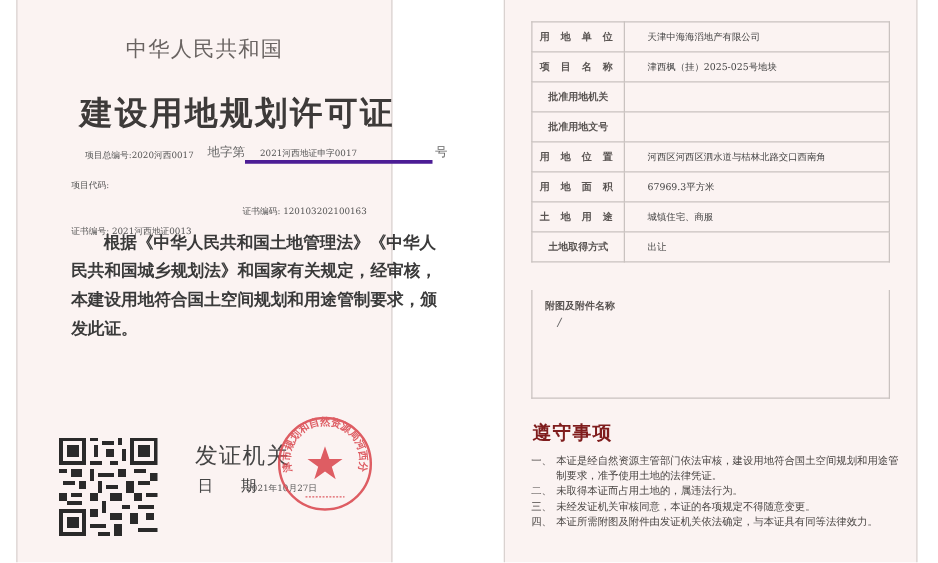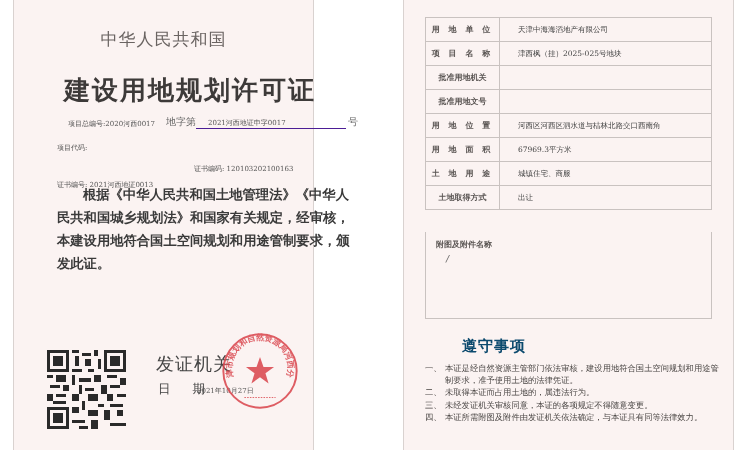--- a/index.html
+++ b/index.html
@@ -17,21 +17,21 @@
 
   
   .country { position: absolute; top: 28px; left: 0; width: 100%; text-align: center;
     font-family: "DejaVu Serif", serif; font-size: 17px; color: #6a6462; letter-spacing: 1px; }
   .title { position: absolute; top: 73px; left: 50px; font-size: 26px; font-weight: bold;
     color: #3d3a39; letter-spacing: 2px; white-space: nowrap; }
 
   .meta { position: absolute; font-family: "DejaVu Serif", serif; font-size: 7px; color: #555; white-space: nowrap; }
   #proj-total { left: 54px; top: 119px; }
   #land-no-wrap { left: 152px; top: 115px; font-size: 10px; color: #666; }
-  #land-no-wrap .underline { display: inline-block; width: 150px; border-bottom: 1px solid #4c1d95;
+  #land-no-wrap .underline { display: inline-block; width: 150px; border-bottom: 3px solid #4c1d95;
     font-size: 7px; text-align: left; padding-left: 12px; color: #555; }
   #land-no-wrap .suffix { margin-left: 2px; }
   #proj-code { left: 43px; top: 143px; }
   #cert-no { left: 43px; top: 180px; }
   #cert-code { left: 180px; top: 164px; }
 
   .body-text { position: absolute; left: 43px; top: 183px; width: 295px;
     font-size: 13.3px; line-height: 23px; color: #3a3a3a; font-weight: bold; }
   .body-text .indent { display: inline-block; width: 26px; }
 
@@ -47,21 +47,21 @@
   .info-table { position: absolute; left: 21px; top: 17px; width: 287px; border-collapse: collapse; }
   .info-table td { border: 1px solid #c9c2c0; height: 24px; font-size: 8px; color: #555; vertical-align: middle; }
   .info-table td.label { width: 74px; text-align: center; letter-spacing: 3px; font-weight: bold; color: #5a5553; }
   .info-table td.label.tight { letter-spacing: 0px; }
   .info-table td.value { padding-left: 18px; font-family: "DejaVu Serif", serif; font-size: 7.5px; color: #444; }
   .attach { position: absolute; left: 21px; top: 232px; width: 287px; height: 87px;
     border: 1px solid #c9c2c0; border-top: none; }
   .attach-label { position: absolute; left: 10px; top: 7px; font-size: 8px; font-weight: bold; color: #5a5553; }
   .attach-value { position: absolute; left: 20px; top: 22px; font-size: 9px; color: #666; font-style: italic; }
 
-  .rules-title { position: absolute; left: 22px; top: 337px; font-size: 15px; font-weight: bold; color: #0c4a6e; letter-spacing: 1px; margin-left: 36px; }
+  .rules-title { position: absolute; left: 22px; top: 337px; font-size: 15px; font-weight: bold; color: #7f1d1d; letter-spacing: 1px; }
   .rules { position: absolute; left: 21px; top: 362px; width: 300px; font-size: 8.3px; line-height: 12.2px; color: #4a4644; }
   .rule { display: flex; }
   .rule .num { width: 20px; flex: none; }
   .rule .txt { flex: 1; }
 </style>
 </head>
 <body>
 
 <div class="page" id="left-page">
   <div class="country">中华人民共和国</div>

